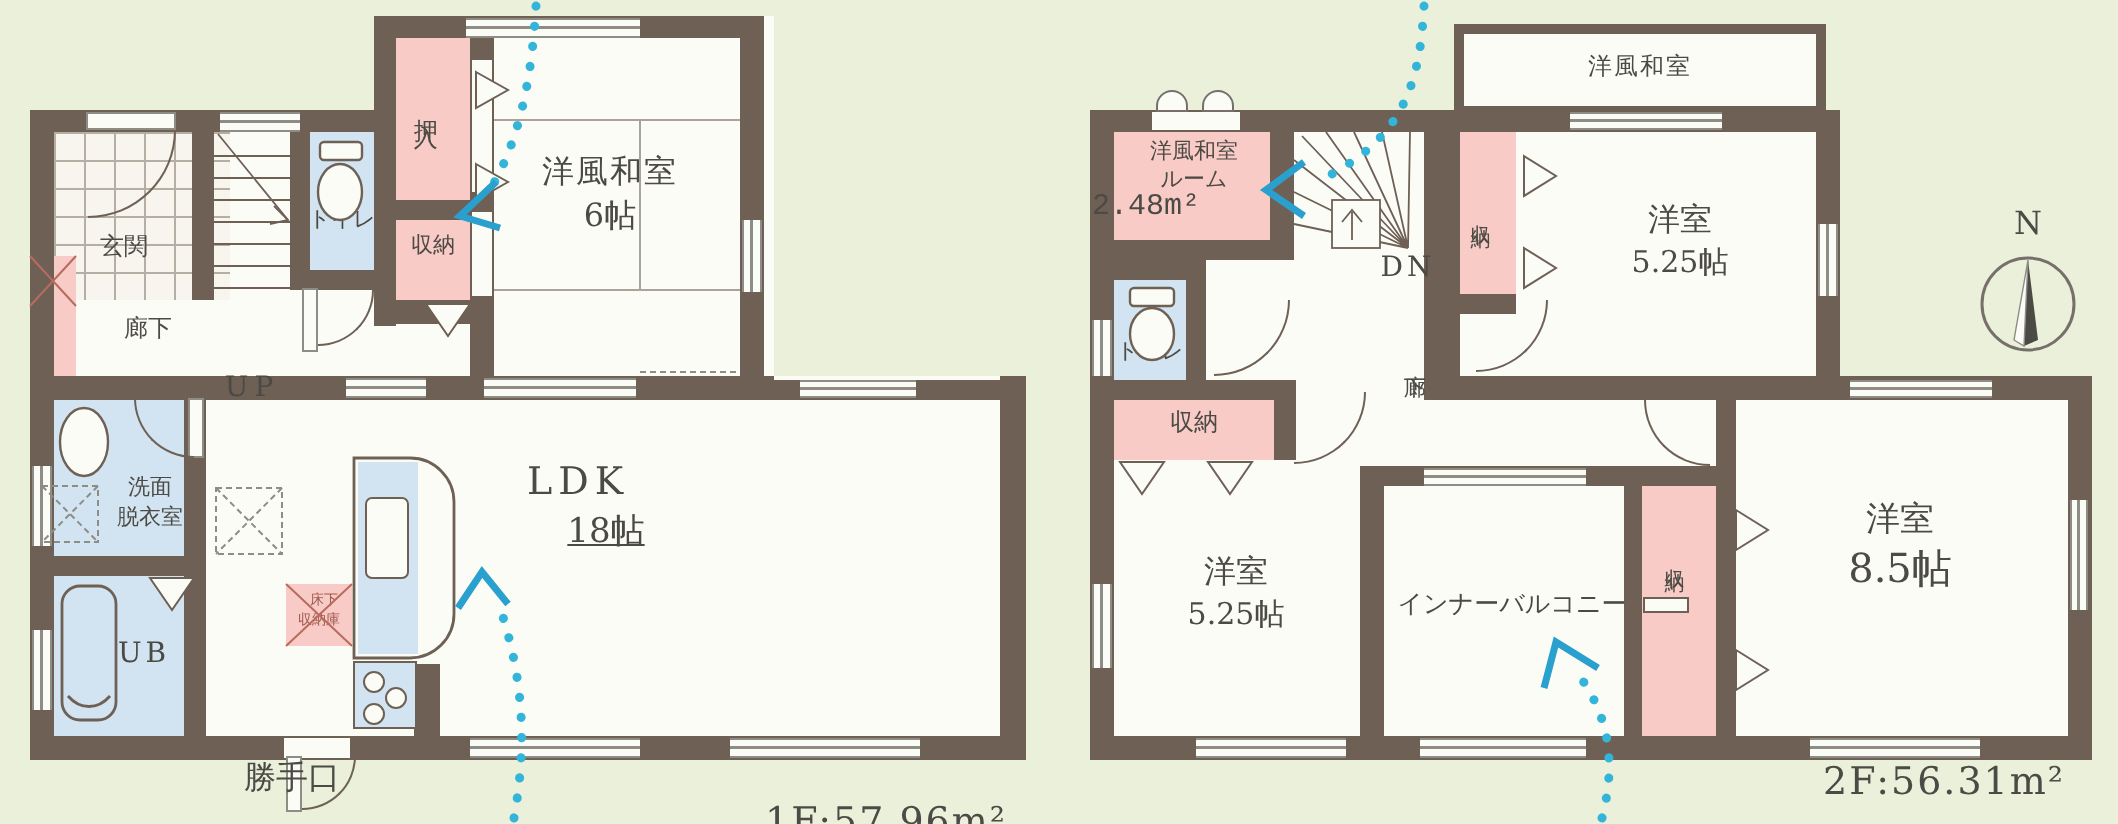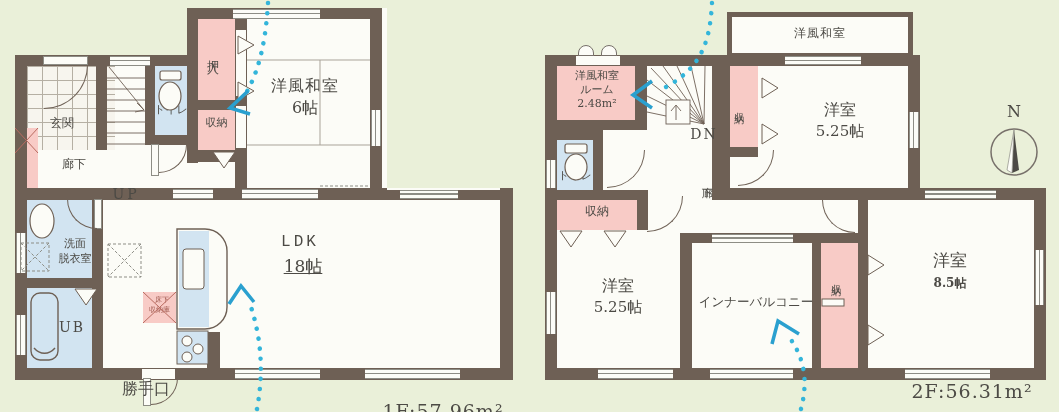--- a/index.html
+++ b/index.html
@@ -90,21 +90,21 @@
     <div class="lbl" style="left:50px;top:157px;width:48px;height:16px;font-size:12px;">廊下</div>
     <div class="lbl" style="left:104px;top:186px;width:44px;height:16px;font-size:14px;letter-spacing:3px;">UP</div>
     <div class="lbl" style="left:150px;top:103px;width:42px;height:15px;font-size:11px;">トイレ</div>
     <div class="lbl vert" style="left:202px;top:26px;width:20px;height:52px;font-size:12px;">押入</div>
     <div class="lbl" style="left:198px;top:115px;width:37px;height:17px;font-size:11px;">収納</div>
     <div class="lbl" style="left:250px;top:76px;width:110px;height:20px;font-size:16px;letter-spacing:1px;">洋風和室</div>
     <div class="lbl" style="left:250px;top:98px;width:110px;height:20px;font-size:16px;">6帖</div>
     <div class="lbl" style="left:43px;top:237px;width:64px;height:15px;font-size:11px;">洗面</div>
     <div class="lbl" style="left:43px;top:252px;width:64px;height:15px;font-size:11px;">脱衣室</div>
     <div class="lbl" style="left:48px;top:318px;width:48px;height:18px;font-size:14px;letter-spacing:2px;">UB</div>
-    <div class="lbl" style="left:255px;top:230px;width:90px;height:24px;font-size:16px;letter-spacing:3px;font-family:Liberation Mono, monospace;">LDK</div>
+    <div class="lbl" style="left:244px;top:230px;width:90px;height:24px;font-size:19px;letter-spacing:3px;">LDK</div>
     <div class="lbl" style="left:258px;top:256px;width:90px;height:22px;font-size:17px;text-decoration:underline;">18帖</div>
     <div class="lbl" style="left:143px;top:295px;width:38px;height:11px;font-size:7px;color:#a05a50;">床下</div>
     <div class="lbl" style="left:143px;top:305px;width:33px;height:11px;font-size:7px;color:#a05a50;">収納庫</div>
     <div class="lbl" style="left:113px;top:381px;width:66px;height:16px;font-size:16px;">勝手口</div>
     <div class="lbl" style="left:373px;top:379px;width:140px;height:26px;font-size:19px;letter-spacing:1px;margin-top:20px;">1F:57.96m²</div>
   </div>
 
   <div>
 
     <div class="balcony" style="left:727px;top:12px;width:186px;height:46px;"></div>
@@ -159,34 +159,34 @@
     <div class="flap" style="left:601px;top:45px;width:16px;height:11px;"></div>
 
     <div class="arc" style="left:607px;top:150px;width:38px;height:38px;border-right:1.5px solid #6e6055;border-bottom:1.5px solid #6e6055;border-bottom-right-radius:100%;"></div>
     <div class="arc" style="left:647px;top:196px;width:36px;height:36px;border-right:1.5px solid #6e6055;border-bottom:1.5px solid #6e6055;border-bottom-right-radius:100%;"></div>
     <div class="arc" style="left:738px;top:150px;width:36px;height:36px;border-right:1.5px solid #6e6055;border-bottom:1.5px solid #6e6055;border-bottom-right-radius:100%;"></div>
     <div class="arc" style="left:822px;top:200px;width:33px;height:33px;border-left:1.5px solid #6e6055;border-bottom:1.5px solid #6e6055;border-bottom-left-radius:100%;"></div>
 
     <div class="lbl" style="left:778px;top:25px;width:84px;height:17px;font-size:12px;letter-spacing:1px;">洋風和室</div>
     <div class="lbl" style="left:559px;top:69px;width:76px;height:14px;font-size:11px;">洋風和室</div>
     <div class="lbl" style="left:559px;top:83px;width:76px;height:14px;font-size:11px;">ルーム</div>
-    <div class="lbl" style="left:559px;top:97px;width:76px;height:14px;font-size:11px;">2.48m²</div>
+    <div class="lbl" style="left:535px;top:97px;width:76px;height:14px;font-size:15px;font-family:Liberation Mono, monospace;">2.48m²</div>
     <div class="lbl" style="left:686px;top:126px;width:36px;height:16px;font-size:14px;letter-spacing:2px;">DN</div>
     <div class="lbl" style="left:553px;top:169px;width:44px;height:15px;font-size:11px;">トイレ</div>
     <div class="lbl vert" style="left:697px;top:160px;width:18px;height:40px;font-size:11px;">廊下</div>
     <div class="lbl" style="left:557px;top:203px;width:80px;height:18px;font-size:12px;">収納</div>
     <div class="lbl" style="left:795px;top:100px;width:90px;height:20px;font-size:16px;">洋室</div>
     <div class="lbl" style="left:795px;top:122px;width:90px;height:20px;font-size:15px;">5.25帖</div>
     <div class="lbl vert" style="left:731px;top:84px;width:16px;height:44px;font-size:10px;">収納</div>
     <div class="lbl" style="left:582px;top:276px;width:72px;height:20px;font-size:16px;">洋室</div>
     <div class="lbl" style="left:582px;top:298px;width:72px;height:19px;font-size:15px;">5.25帖</div>
     <div class="lbl" style="left:690px;top:294px;width:132px;height:17px;font-size:12.5px;">インナーバルコニー</div>
     <div class="lbl vert" style="left:828px;top:255px;width:16px;height:46px;font-size:10px;">収納</div>
     <div class="lbl" style="left:912px;top:250px;width:76px;height:22px;font-size:17px;">洋室</div>
-    <div class="lbl" style="left:912px;top:274px;width:76px;height:20px;font-size:12px;font-weight:bold;">8.5帖</div>
+    <div class="lbl" style="left:912px;top:274px;width:76px;height:20px;font-size:20px;">8.5帖</div>
     <div class="lbl" style="left:1001px;top:101px;width:26px;height:23px;font-size:16px;">N</div>
     <div class="lbl" style="left:898px;top:379px;width:148px;height:26px;font-size:19px;letter-spacing:1px;">2F:56.31m²</div>
   </div>
 
   <svg class="svg-overlay" width="1059" height="412" viewBox="0 0 1059 412">
 
     <g stroke="#6e6055" stroke-width="0.9" fill="none">
       <path d="M107,78 H145 M107,89 H145 M107,100 H145 M107,111 H145 M107,122 H145 M107,133 H145 M107,144 H145"></path>
       <path d="M109,67 L144,110"></path>
       <path d="M137,103 L144,110 L135,112"></path>

